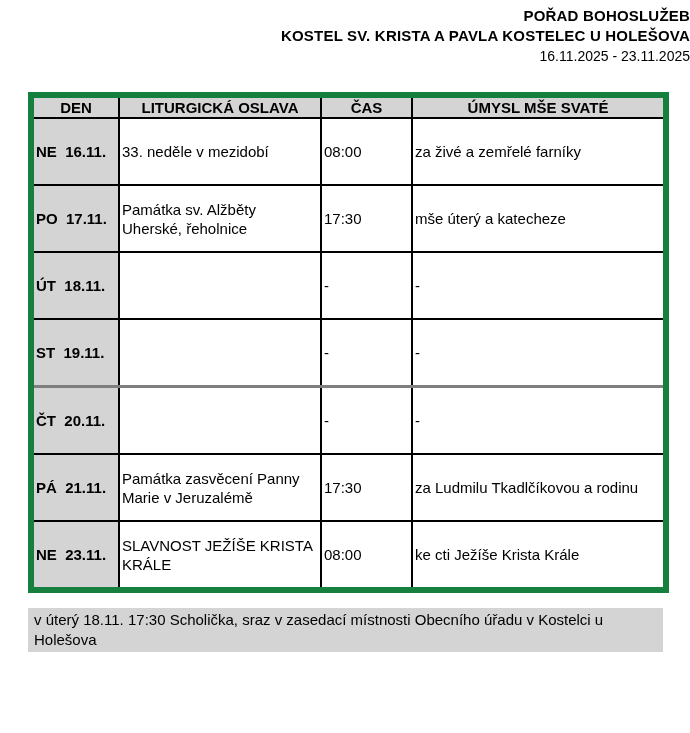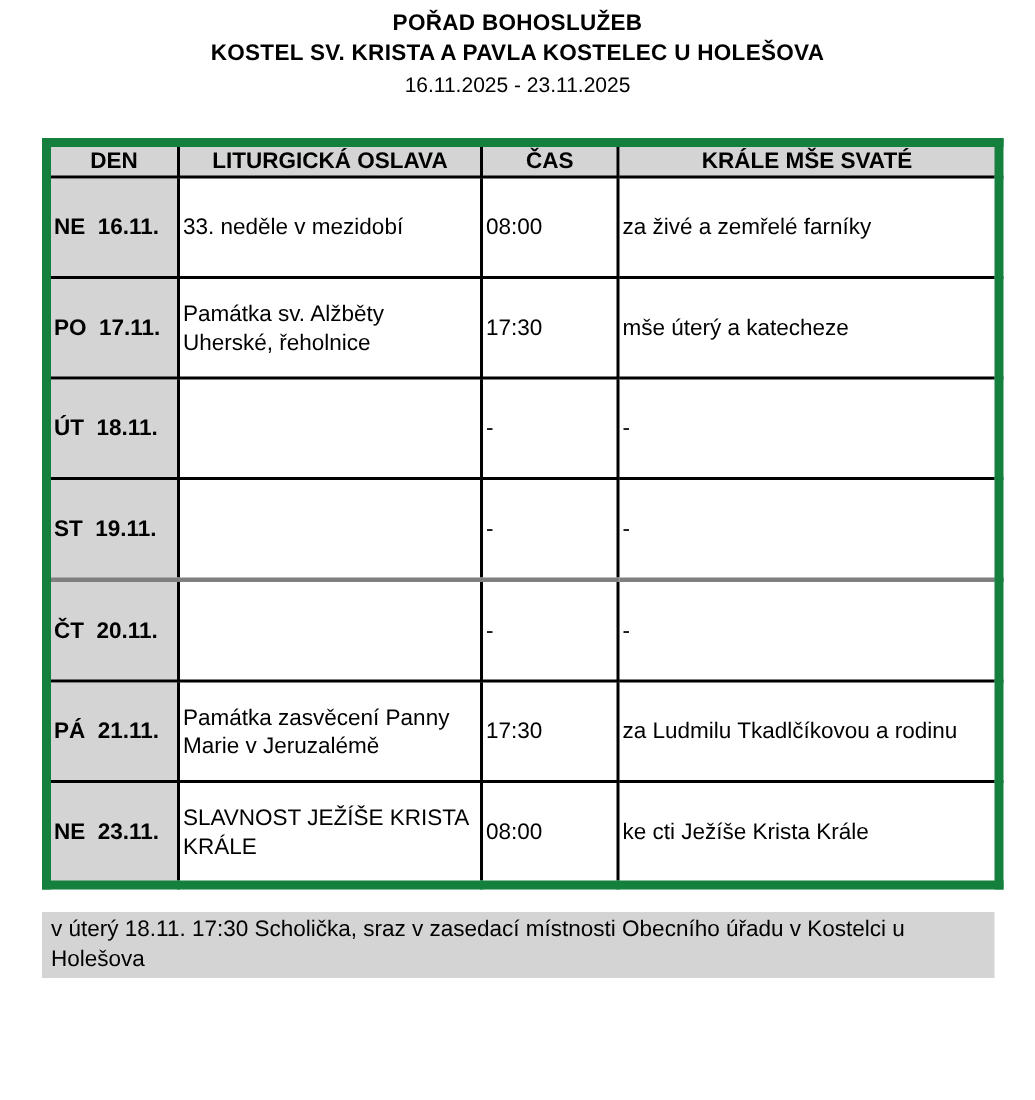--- a/index.html
+++ b/index.html
@@ -8,21 +8,21 @@
     background: #ffffff;
   }
   body {
     width: 690px;
     height: 733px;
     overflow: hidden;
     font-family: "Liberation Sans", sans-serif;
     color: #000000;
   }
   .titles {
-    text-align: center;
+    text-align: right;
     padding-top: 6px;
     line-height: 20px;
   }
   .title-line {
     font-weight: bold;
     font-size: 15px;
     letter-spacing: 0.2px;
   }
   .date-line {
     font-size: 14px;
@@ -89,21 +89,21 @@
     <col class="col-day">
     <col class="col-celebration">
     <col class="col-time">
     <col class="col-intention">
   </colgroup>
   <thead>
     <tr>
       <th>DEN</th>
       <th>LITURGICKÁ OSLAVA</th>
       <th>ČAS</th>
-      <th>KRÁLE MŠE SVATÉ</th>
+      <th>ÚMYSL MŠE SVATÉ</th>
     </tr>
   </thead>
   <tbody>
     <tr>
       <td class="day-cell">NE  16.11.</td>
       <td>33. neděle v mezidobí</td>
       <td>08:00</td>
       <td>za živé a zemřelé farníky</td>
     </tr>
     <tr>

